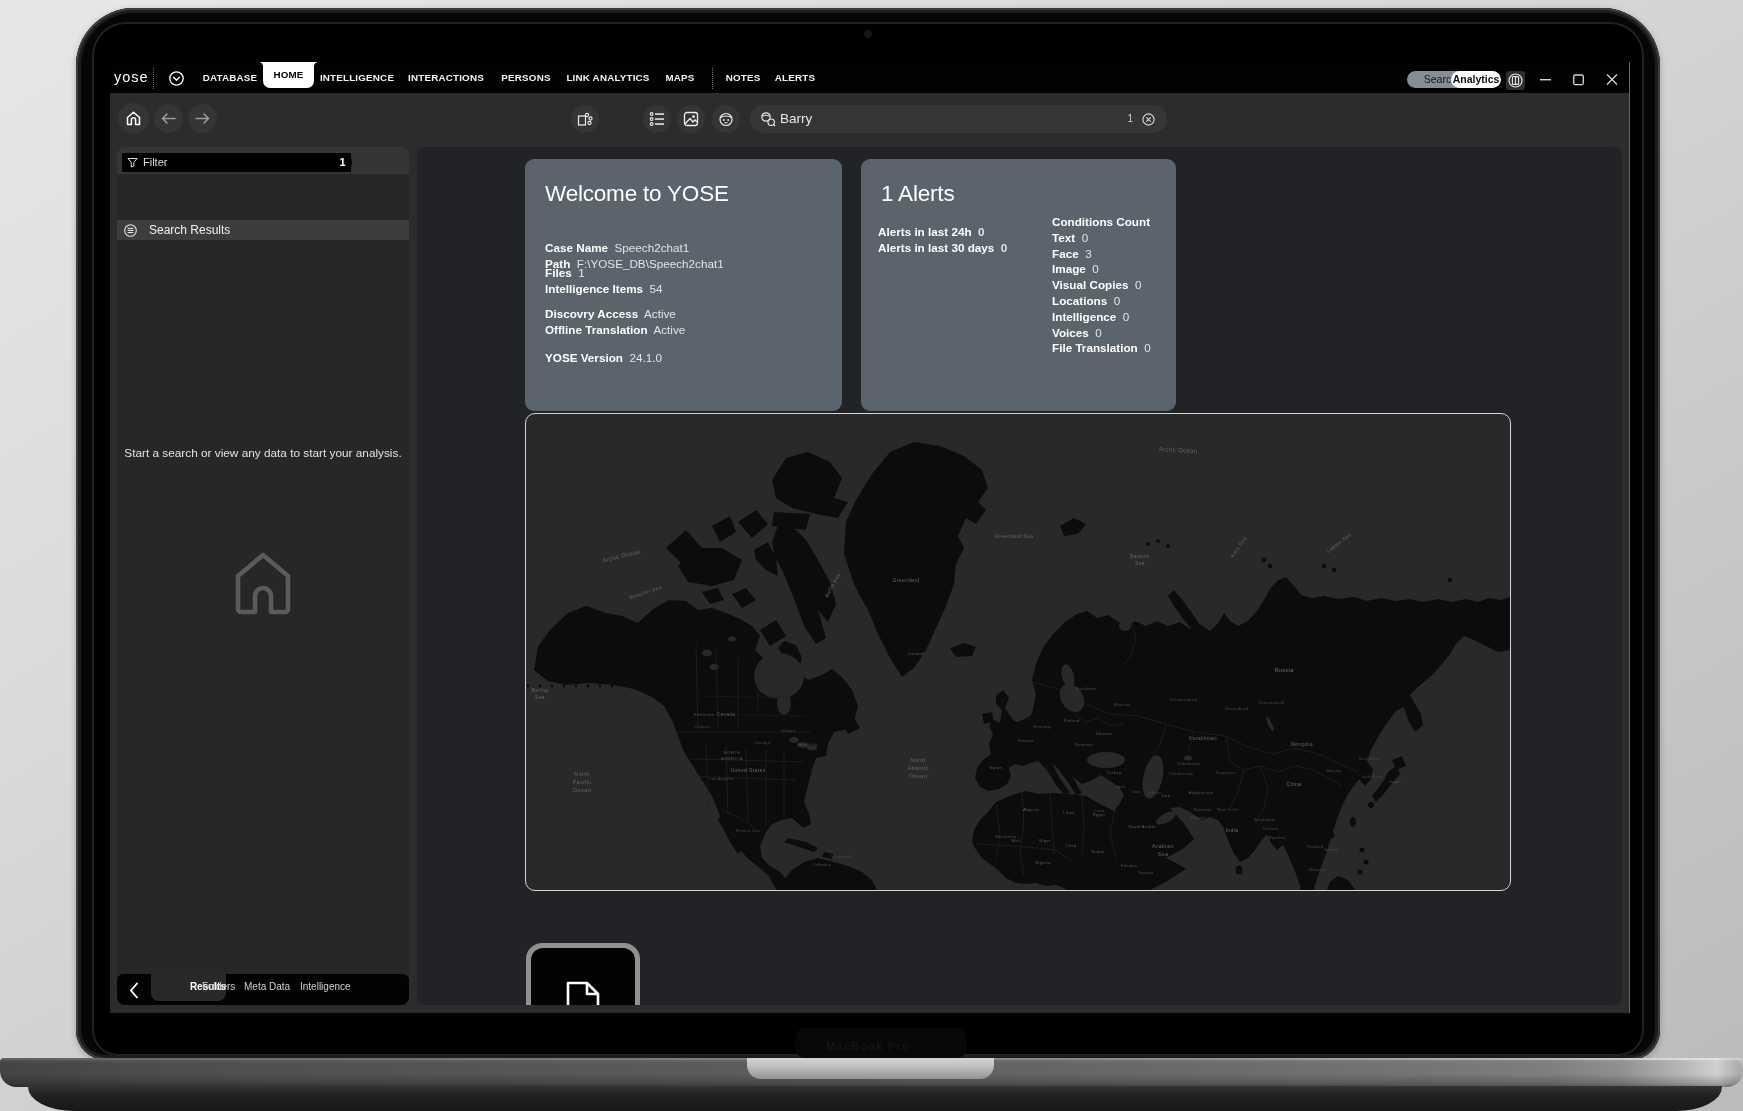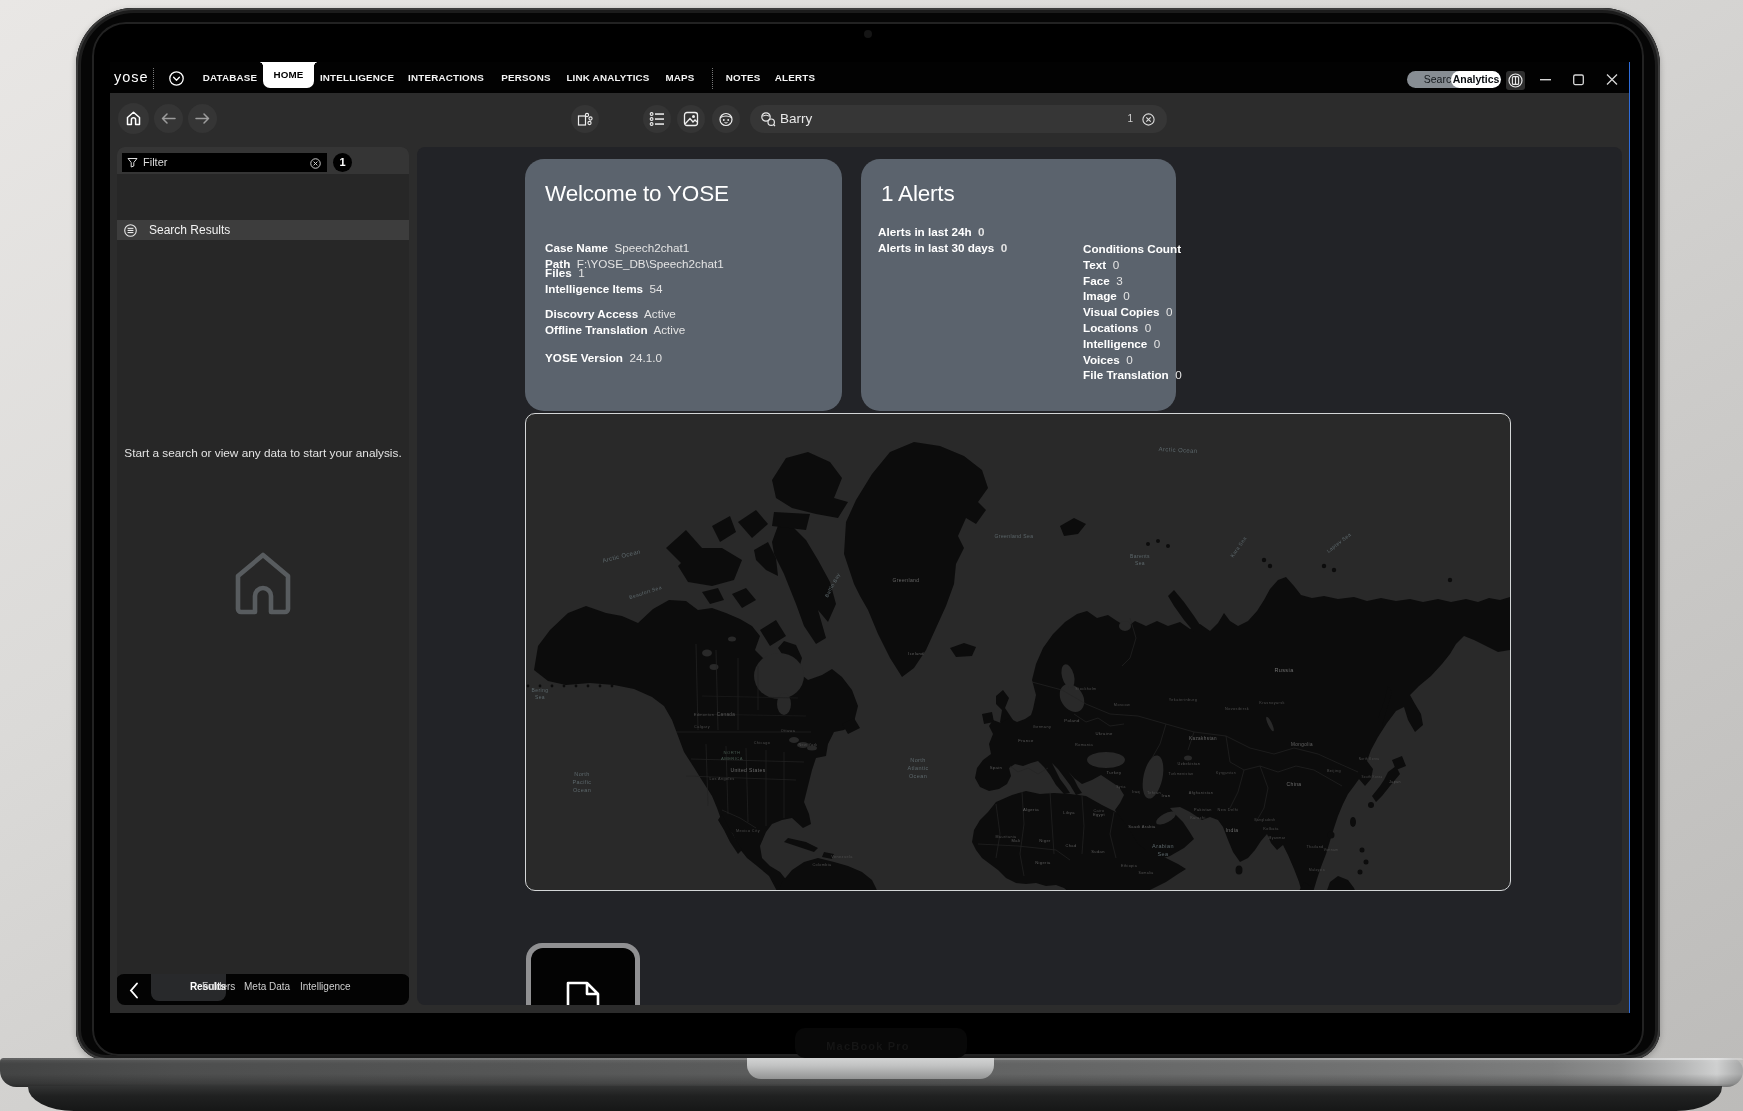--- a/index.html
+++ b/index.html
@@ -41,29 +41,29 @@
 #pill .seg2{position:absolute;right:0;top:0;width:50px;height:17px;background:#fff;border-radius:9px;color:#0a0e12;font-size:10.5px;font-weight:700;line-height:17px;text-align:center;}
 #bookbtn{position:absolute;left:1396px;top:9px;width:19px;height:19px;background:#2e2e2e;border-radius:3px;}
 .wc{position:absolute;top:0;height:33px;}
 
 #tools{left:110px;top:93px;width:1520px;height:50px;background:#2c2c2c;}
 .cbtn{position:absolute;border-radius:50%;background:#353535;}
 
 #sidebar{left:117px;top:147px;width:292px;height:858px;border-radius:8px;background:#272727;overflow:hidden;}
 #sbtop{position:absolute;left:0;top:0;width:292px;height:27px;background:#353535;}
 #sbresults{position:absolute;left:0;top:27px;width:292px;height:20px;background:#3d3d3d;color:#f2f2f2;font-size:12px;line-height:20px;margin-top:46px;}
-#filterbox{position:absolute;left:5px;top:6px;width:205px;height:19px;background:#000;border-radius:0;color:#ddd;font-size:11px;line-height:19px;}
+#filterbox{position:absolute;left:5px;top:6px;width:229px;height:19px;background:#000;border-radius:0;color:#ddd;font-size:11px;line-height:19px;}
 #badge1{position:absolute;left:216px;top:6px;width:19px;height:19px;border-radius:50%;background:#000;color:#fff;font-size:11px;font-weight:700;text-align:center;line-height:19px;}
 #sbmsg{position:absolute;left:0;top:299px;width:292px;text-align:center;color:#e3e3e3;font-size:11.8px;}
 #sbtabs{position:absolute;left:-1px;top:827px;width:294px;height:32px;background:#030303;border-radius:8px;}
 #sbtab-sel{position:absolute;left:35px;top:0;width:46px;height:27px;background:#28292b;border-radius:0 0 8px 8px;color:#fff;font-weight:700;font-size:10px;text-align:right;line-height:26px;padding-left:29px;}
 .sbtab{position:absolute;top:0;height:27px;line-height:26px;color:#cfcfcf;font-size:10px;}
 
 #main{left:417px;top:147px;width:1205px;height:858px;border-radius:8px;background:#222327;overflow:hidden;}
-.card{position:absolute;top:12px;height:252px;border-radius:19px;background:#5b636d;color:#fff;}
+.card{position:absolute;top:12px;height:252px;border-radius:9px;background:#5b636d;color:#fff;}
 .card h1{margin:0;position:absolute;top:22px;left:20px;font-size:22.5px;font-weight:400;color:#fff;letter-spacing:-.2px;}
 .row{white-space:nowrap;font-size:11.7px;line-height:15.8px;color:#e4e4e4;}
 .row b{color:#fff;}
 #map{position:absolute;left:108px;top:266px;width:984px;height:476px;border:1.5px solid #d4d6d7;border-radius:10px;background:#292929;overflow:hidden;}
 #filetile{position:absolute;left:109px;top:796px;width:114px;height:80px;border-radius:16px;background:#909092;}
 #filetile .inner{position:absolute;left:5px;top:5px;width:104px;height:75px;border-radius:12px;background:#030303;}
 </style></head>
 <body>
 <div id="stage">
   <div class="abs" id="shell"></div>
@@ -211,21 +211,21 @@
     <div class="card" style="left:108px;width:317px;">
       <h1>Welcome to YOSE</h1>
       <div class="row" style="position:absolute;left:20px;top:65px;margin-top:16px;"><b>Case Name</b>&nbsp; Speech2chat1<br><b>Path</b>&nbsp; F:\YOSE_DB\Speech2chat1</div>
       <div class="row" style="position:absolute;left:20px;top:106px;"><b>Files</b>&nbsp; 1<br><b>Intelligence Items</b>&nbsp; 54</div>
       <div class="row" style="position:absolute;left:20px;top:147px;"><b>Discovry Access</b>&nbsp; Active<br><b>Offline Translation</b>&nbsp; Active</div>
       <div class="row" style="position:absolute;left:20px;top:191px;"><b>YOSE Version</b>&nbsp; 24.1.0</div>
     </div>
     <div class="card" style="left:444px;width:315px;">
       <h1>1 Alerts</h1>
       <div class="row" style="position:absolute;left:17px;top:65px;font-weight:bold;"><b>Alerts in last 24h</b>&nbsp; 0<br><b>Alerts in last 30 days</b>&nbsp; 0</div>
-      <div class="row" style="position:absolute;left:191px;top:82px;margin-left:31px;"><b>Conditions Count</b><br><b>Text</b>&nbsp; 0<br><b>Face</b>&nbsp; 3<br><b>Image</b>&nbsp; 0<br><b>Visual Copies</b>&nbsp; 0<br><b>Locations</b>&nbsp; 0<br><b>Intelligence</b>&nbsp; 0<br><b>Voices</b>&nbsp; 0<br><b>File Translation</b>&nbsp; 0</div>
+      <div class="row" style="position:absolute;left:191px;top:55px;"><b>Conditions Count</b><br><b>Text</b>&nbsp; 0<br><b>Face</b>&nbsp; 3<br><b>Image</b>&nbsp; 0<br><b>Visual Copies</b>&nbsp; 0<br><b>Locations</b>&nbsp; 0<br><b>Intelligence</b>&nbsp; 0<br><b>Voices</b>&nbsp; 0<br><b>File Translation</b>&nbsp; 0</div>
     </div>
     <div id="map"><svg width="984" height="476" viewBox="0 0 984 476" font-family="Liberation Sans, sans-serif">
           <path d="M8,256 L12,232 L24,216 L42,199 L60,192 L80,199 L96,202 L112,209 L127,195 L143,186 L160,187 L172,196 L186,194 L200,199 L214,205 L226,212 L234,222 L229,236 L240,247 L252,252 L258,243 L252,234 L258,227 L270,231 L276,244 L272,258 L282,266 L296,261 L306,255 L316,263 L326,276 L332,292 L328,308 L318,316 L308,318 L302,330 L300,342 L290,344 L286,356 L282,372 L278,388 L283,400 L285,410 L277,414 L266,404 L256,406 L246,410 L240,418 L234,432 L236,444 L244,452 L254,458 L262,468 L267,476 L268,479 L252,479 L243,462 L231,452 L221,444 L213,434 L207,420 L196,408 L191,394 L186,382 L177,368 L167,352 L158,338 L152,322 L146,306 L138,292 L126,283 L108,275 L88,271 L64,269 L40,271 L22,267 L8,256Z" fill="#0c0c0c"></path>
           <path d="M196,400 L202,412 L210,426 L216,436 L212,440 L204,428 L198,416 L192,406Z" fill="#0c0c0c"></path>
           <circle cx="2" cy="272" r="1.4" fill="#0c0c0c"></circle>
           <circle cx="14" cy="272" r="1.4" fill="#0c0c0c"></circle>
           <circle cx="26" cy="272" r="1.4" fill="#0c0c0c"></circle>
           <circle cx="38" cy="272" r="1.4" fill="#0c0c0c"></circle>
           <circle cx="50" cy="272" r="1.4" fill="#0c0c0c"></circle>
           <circle cx="62" cy="272" r="1.4" fill="#0c0c0c"></circle>

